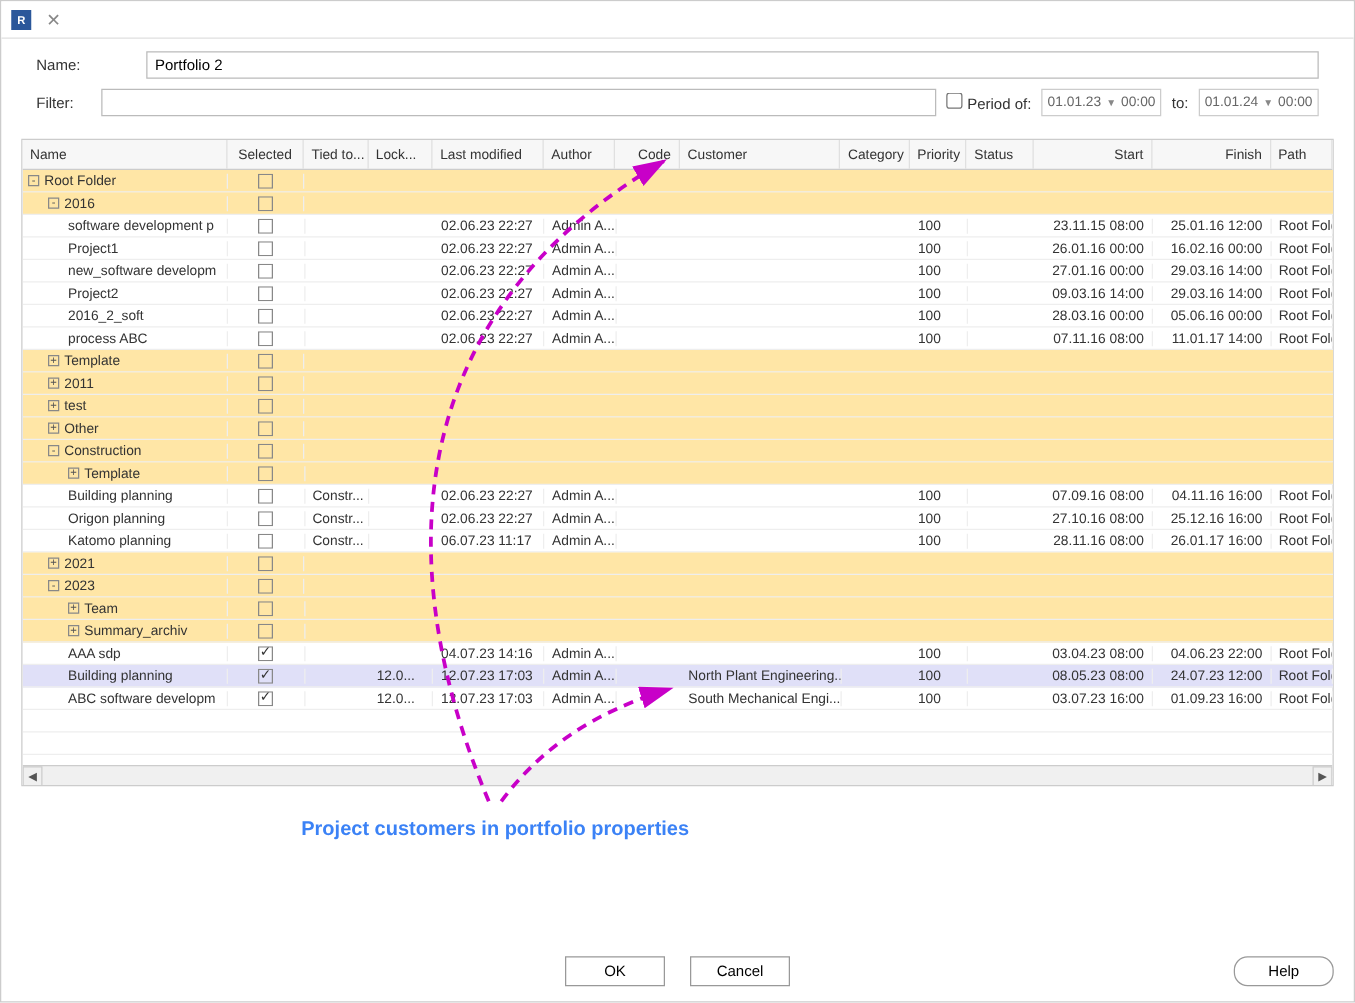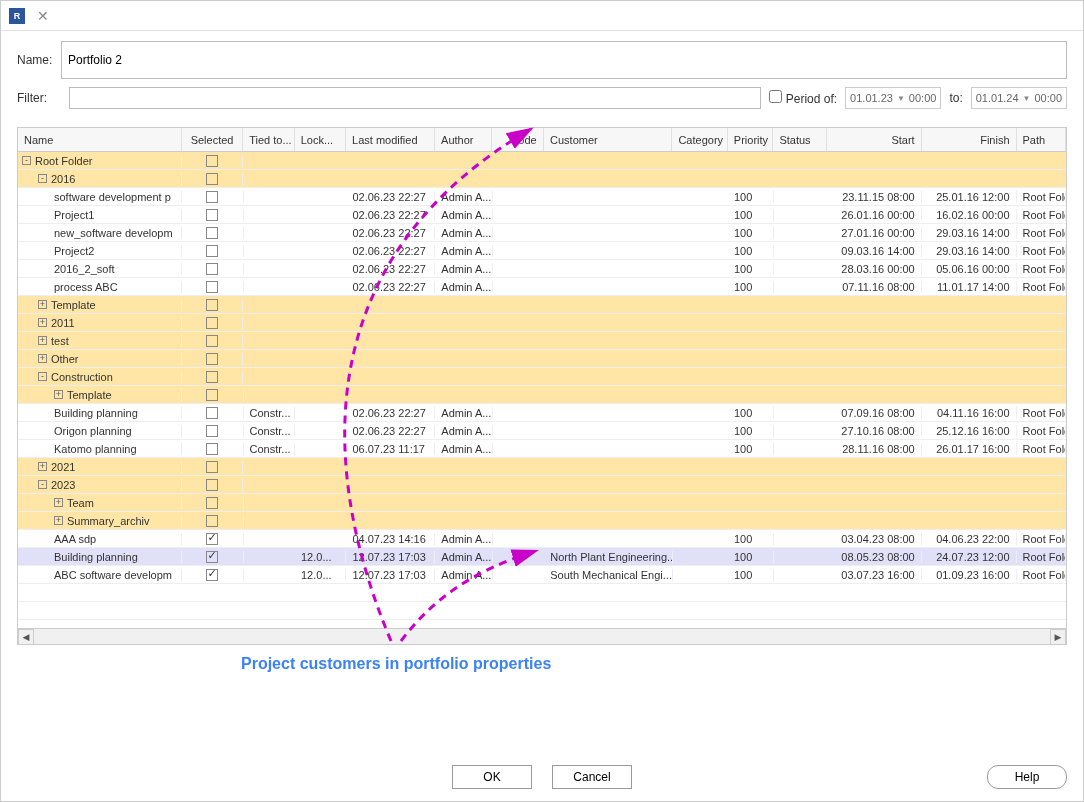--- a/index.html
+++ b/index.html
@@ -1,24 +1,24 @@
 <!DOCTYPE html>
 <html><head>
 <meta charset="utf-8">
 <style>
 * { box-sizing: border-box; margin: 0; padding: 0; }
 body { font-family: "Segoe UI", Tahoma, sans-serif; font-size: 12px; background: #fff; color: #333; width: 1084px; height: 802px; overflow: hidden; border: 1px solid #ccc; position: relative; }
 .titlebar { height: 30px; background: #fff; border-bottom: 1px solid #e0e0e0; display: flex; align-items: center; padding: 0 8px; }
 .app-icon { width: 16px; height: 16px; background: #2b579a; color: #fff; font-size: 9px; font-weight: bold; display: flex; align-items: center; justify-content: center; margin-right: 6px; }
 .title { flex: 1; color: #555; }
 .close { color: #888; font-size: 14px; cursor: pointer; padding: 0 6px; }
-.form-area { padding: 10px 16px; }
+.form-area { padding: 10px 28px; }
 .row { display: flex; align-items: center; margin-bottom: 8px; }
 .label { width: 44px; color: #333; }
-.name-input { flex: 1; height: 38px; border: 1px solid #bbb; padding: 0 6px; font-size: 12px; }
+.name-input { flex: 1; height: 22px; border: 1px solid #bbb; padding: 0 6px; font-size: 12px; margin-left: 44px; }
 .filter-row { display: flex; align-items: center; gap: 8px; }
 .filter-input { flex: 1; height: 22px; border: 1px solid #bbb; }
 .chk { margin-right: 4px; }
 .period-label { color: #333; }
 .date-box { display: inline-flex; align-items: center; border: 1px solid #ccc; height: 22px; padding: 0 4px; gap: 4px; color: #666; font-size: 11px; }
 .drop { font-size: 8px; color: #888; }
 .table-wrap { margin: 0 16px; border: 1px solid #ccc; height: 518px; position: relative; overflow: hidden; }
 .thead { display: flex; height: 24px; background: #f7f7f7; border-bottom: 1px solid #ccc; }
 .th { border-right: 1px solid #e0e0e0; display: flex; align-items: center; padding: 0 6px; font-size: 11px; color: #333; overflow: hidden; white-space: nowrap; }
 .tbody { overflow-y: auto; height: 598px; }

